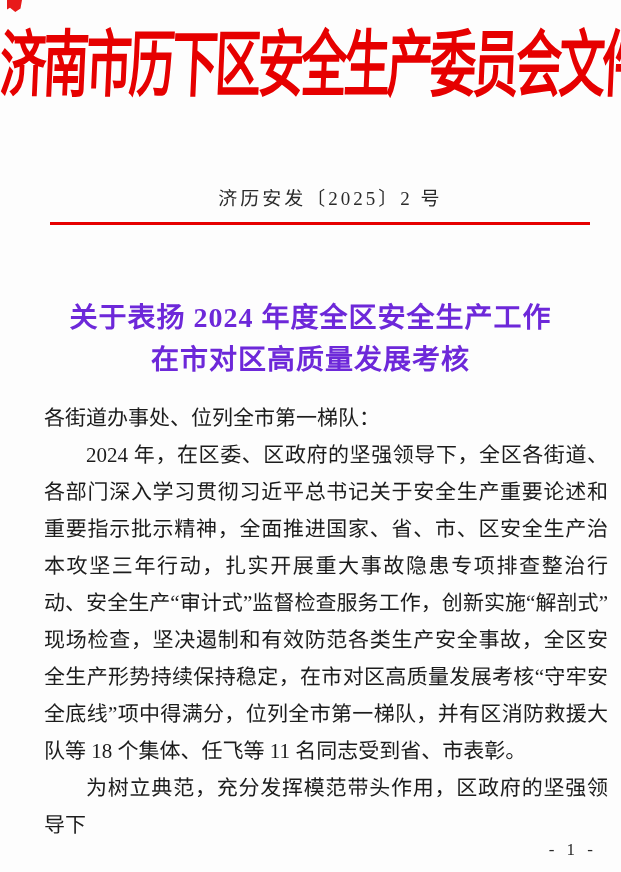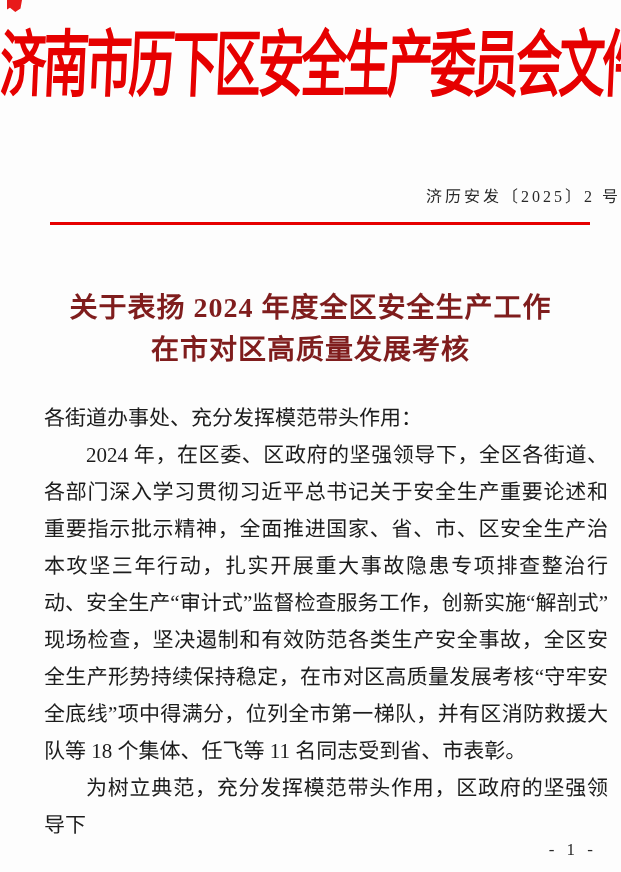--- a/index.html
+++ b/index.html
@@ -42,45 +42,45 @@
     white-space: nowrap;
     line-height: 78px;
     transform: scaleY(1.58) skewX(-4deg);
     transform-origin: 50% 50%;
   }
   .doc-number {
     position: absolute;
     top: 183px;
     left: 0;
     right: 0;
-    text-align: right;
-    font-size: 16px;
+    text-align: center;
+    font-size: 19px;
     letter-spacing: 3px;
     color: #2a2a2a;
     margin-left: 40px;
   }
   .red-divider {
     position: absolute;
     top: 222px;
     left: 50px;
     width: 540px;
     height: 3px;
     background: #e60000;
   }
   .doc-title {
     position: absolute;
     top: 283px;
     left: 0;
     right: 0;
-    margin: 4px;
+    margin: 14px;
     text-align: center;
     font-size: 28px;
     font-weight: bold;
     line-height: 42px;
-    color: #7f1d1d;
+    color: #6d28d9;
     letter-spacing: 1px;
   }
   .body-block {
     position: absolute;
     top: 400px;
     left: 44px;
     width: 564px;
     font-size: 21px;
     line-height: 37px;
     color: #1c1c1c;
@@ -116,20 +116,20 @@
   <div class="doc-number">济历安发〔2025〕2 号</div>
 
   <div class="red-divider"></div>
 
   <h1 class="doc-title">
     <span>关于表扬 2024 年度全区安全生产工作</span><br>
     <span>在市对区高质量发展考核</span>
   </h1>
 
   <div class="body-block">
-    <p class="salutation">各街道办事处、充分发挥模范带头作用：</p>
+    <p class="salutation">各街道办事处、位列全市第一梯队：</p>
     <p class="para">2024 年，在区委、区政府的坚强领导下，全区各街道、各部门深入学习贯彻习近平总书记关于安全生产重要论述和重要指示批示精神，全面推进国家、省、市、区安全生产治本攻坚三年行动，扎实开展重大事故隐患专项排查整治行动、安全生产“审计式”监督检查服务工作，创新实施“解剖式”现场检查，坚决遏制和有效防范各类生产安全事故，全区安全生产形势持续保持稳定，在市对区高质量发展考核“守牢安全底线”项中得满分，位列全市第一梯队，并有区消防救援大队等 18 个集体、任飞等 11 名同志受到省、市表彰。</p>
     <p class="para">为树立典范，充分发挥模范带头作用，区政府的坚强领导下</p>
   </div>
 
   <div class="page-number">- 1 -</div>
 
 </div>
 
 </body></html>

